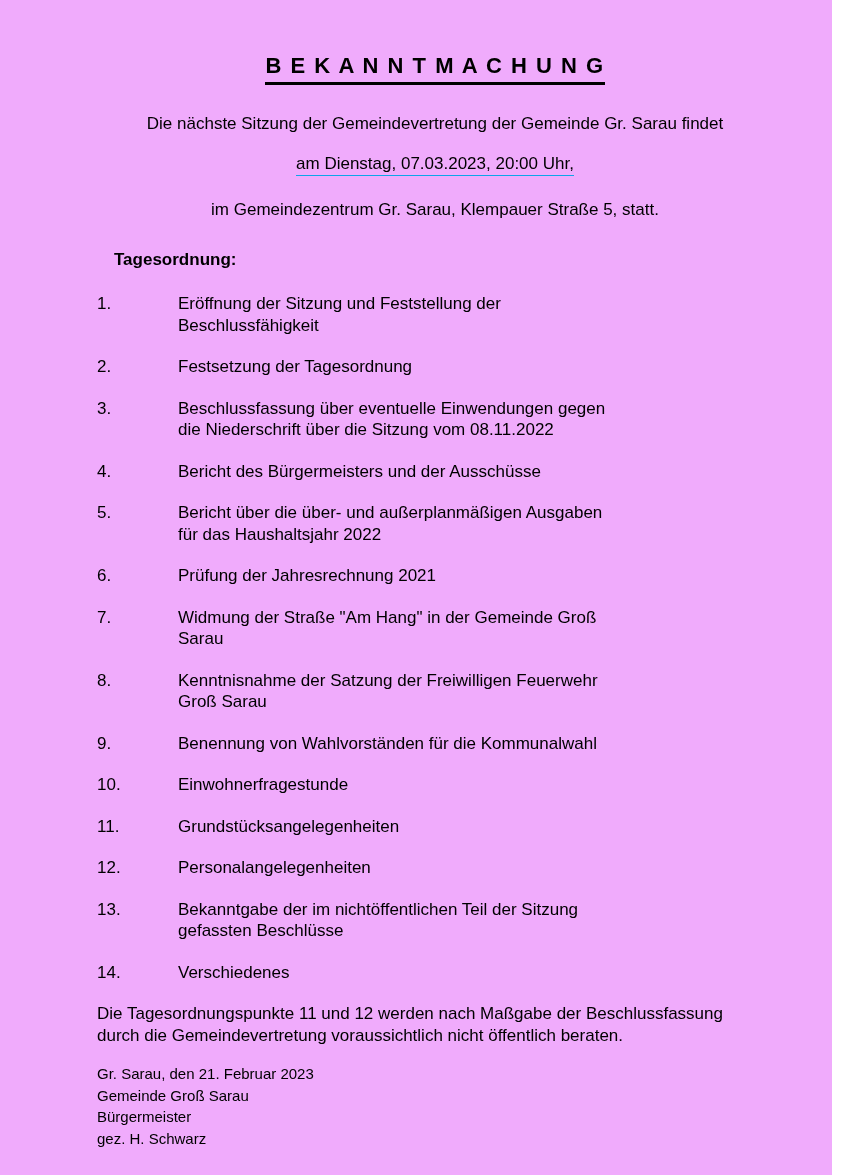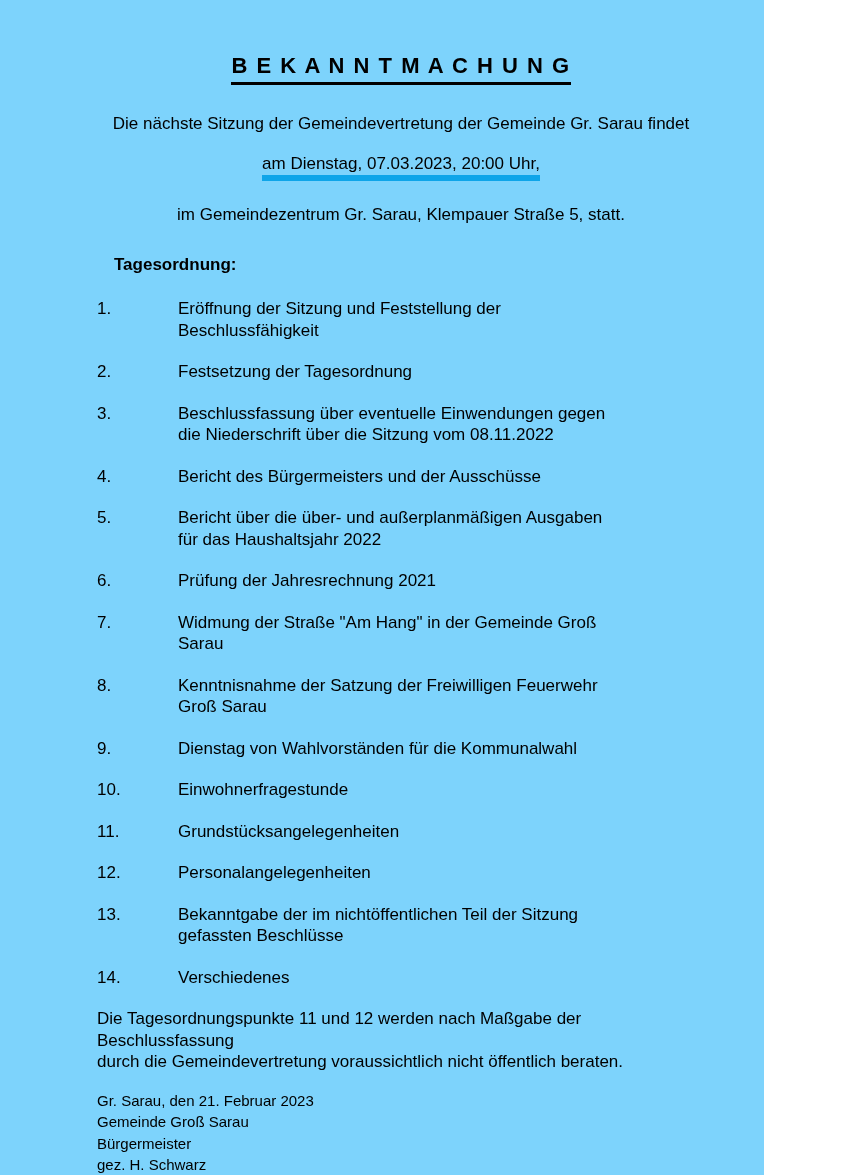--- a/index.html
+++ b/index.html
@@ -4,23 +4,23 @@
 <style>
   html, body {
     margin: 0;
     padding: 0;
     background: #ffffff;
     color: #000000;
     font-family: "Liberation Sans", sans-serif;
   }
   .page {
     position: relative;
-    width: 764px;
+    width: 832px;
     height: 1175px;
-    background: #7dd3fc;
+    background: #f0abfc;
     box-sizing: border-box;
     padding: 52px 59px 0 97px;
     overflow: hidden;
   }
   .title-wrap {
     text-align: center;
     margin: 0;
   }
   .title {
     display: inline-block;
@@ -36,21 +36,21 @@
     text-align: center;
     font-weight: normal;
     font-size: 17px;
     line-height: 21.5px;
   }
   .intro-1 { margin: 28px 0 0 0; }
   .intro-2 { margin: 18px 0 0 0; }
   .intro-3 { margin: 23px 0 0 0; }
   .underlined {
     display: inline-block;
-    border-bottom: 6px solid #0ea5e9;
+    border-bottom: 1px solid #0ea5e9;
     padding-bottom: 1px;
   }
   .agenda-heading {
     font-weight: bold;
     font-size: 17px;
     line-height: 21.5px;
     margin: 28px 0 0 17px;
   }
   .agenda-list {
     margin-top: 23px;
@@ -155,21 +155,21 @@
       <span class="agenda-num">8.</span>
       <span class="agenda-text">
         <span class="line">Kenntnisnahme der Satzung der Freiwilligen Feuerwehr</span>
         <span class="line">Groß Sarau</span>
       </span>
     </div>
 
     <div class="agenda-item">
       <span class="agenda-num">9.</span>
       <span class="agenda-text">
-        <span class="line">Dienstag von Wahlvorständen für die Kommunalwahl</span>
+        <span class="line">Benennung von Wahlvorständen für die Kommunalwahl</span>
       </span>
     </div>
 
     <div class="agenda-item">
       <span class="agenda-num">10.</span>
       <span class="agenda-text">
         <span class="line">Einwohnerfragestunde</span>
       </span>
     </div>
 

